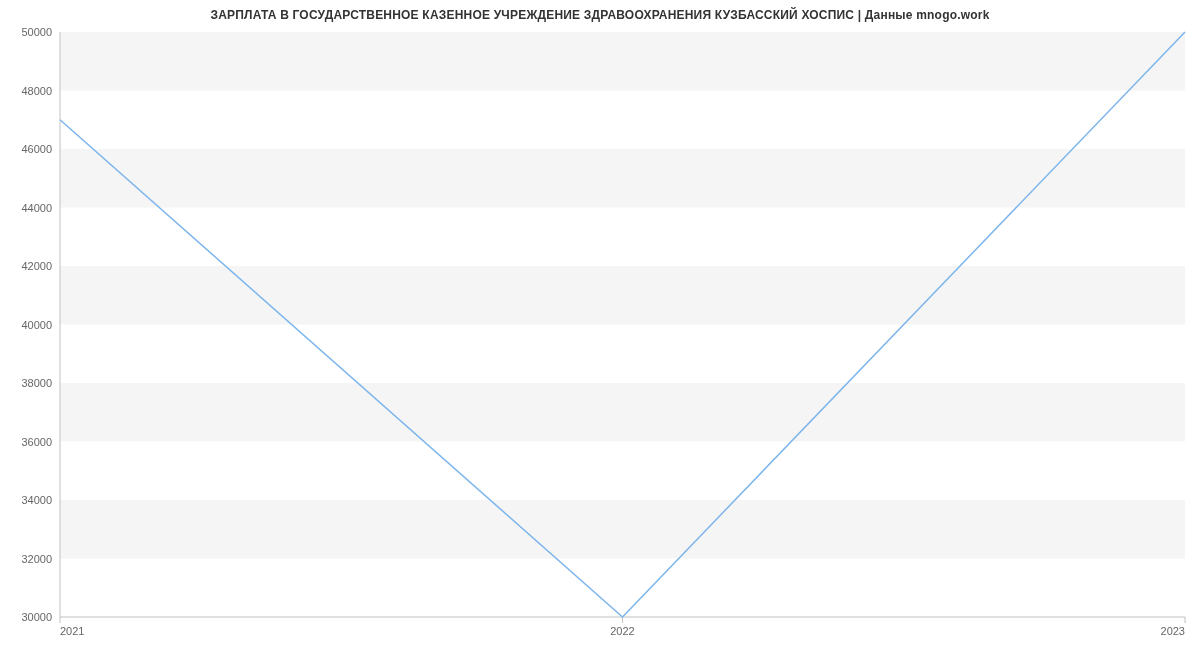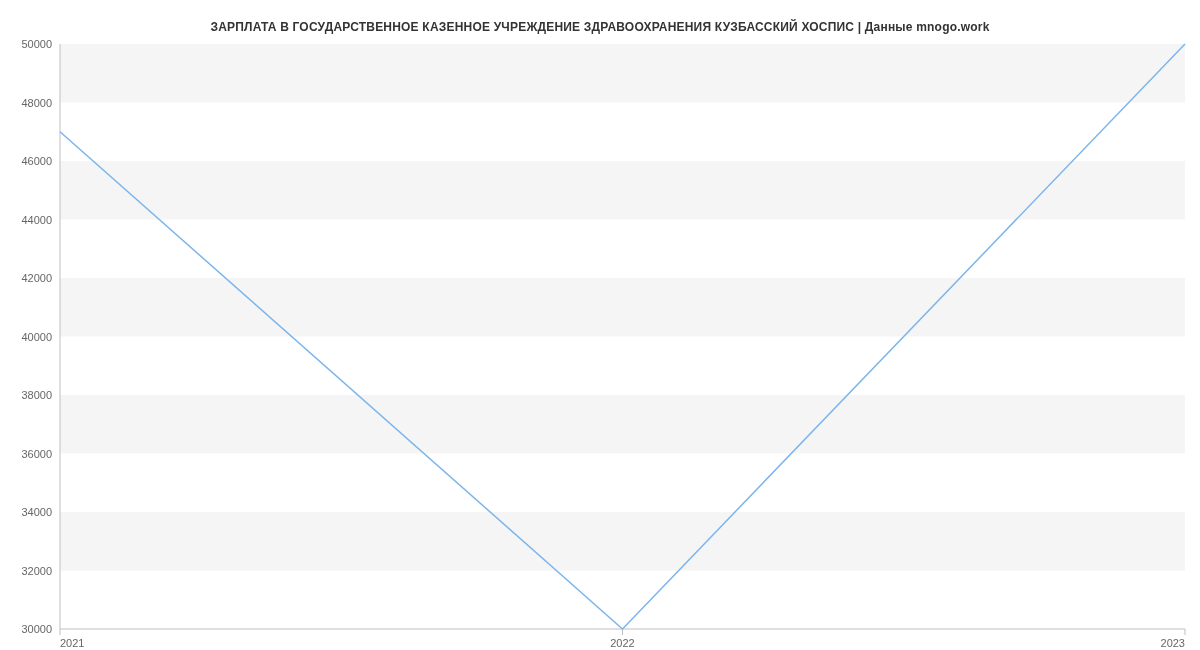--- a/index.html
+++ b/index.html
@@ -9,21 +9,21 @@
     height: 650px;
     background: #ffffff;
     font-family: Arial, Helvetica, sans-serif;
     font-size: 12px;
     color: #333;
   }
   .title {
     text-align: center;
     font-weight: bold;
     font-size: 12px;
-    padding-top: 20px;
+    padding-top: 8px;
     letter-spacing: 0.2px;
   }
   .chart-wrap {
     position: relative;
   }
   svg { display: block; }
   .axis-line { stroke: #c0c0c0; stroke-width: 1; }
   .tick-label { fill: #666; font-size: 11px; }
   .series-line { fill: none; stroke: #7cb5ec; stroke-width: 1.5; }
 </style>

